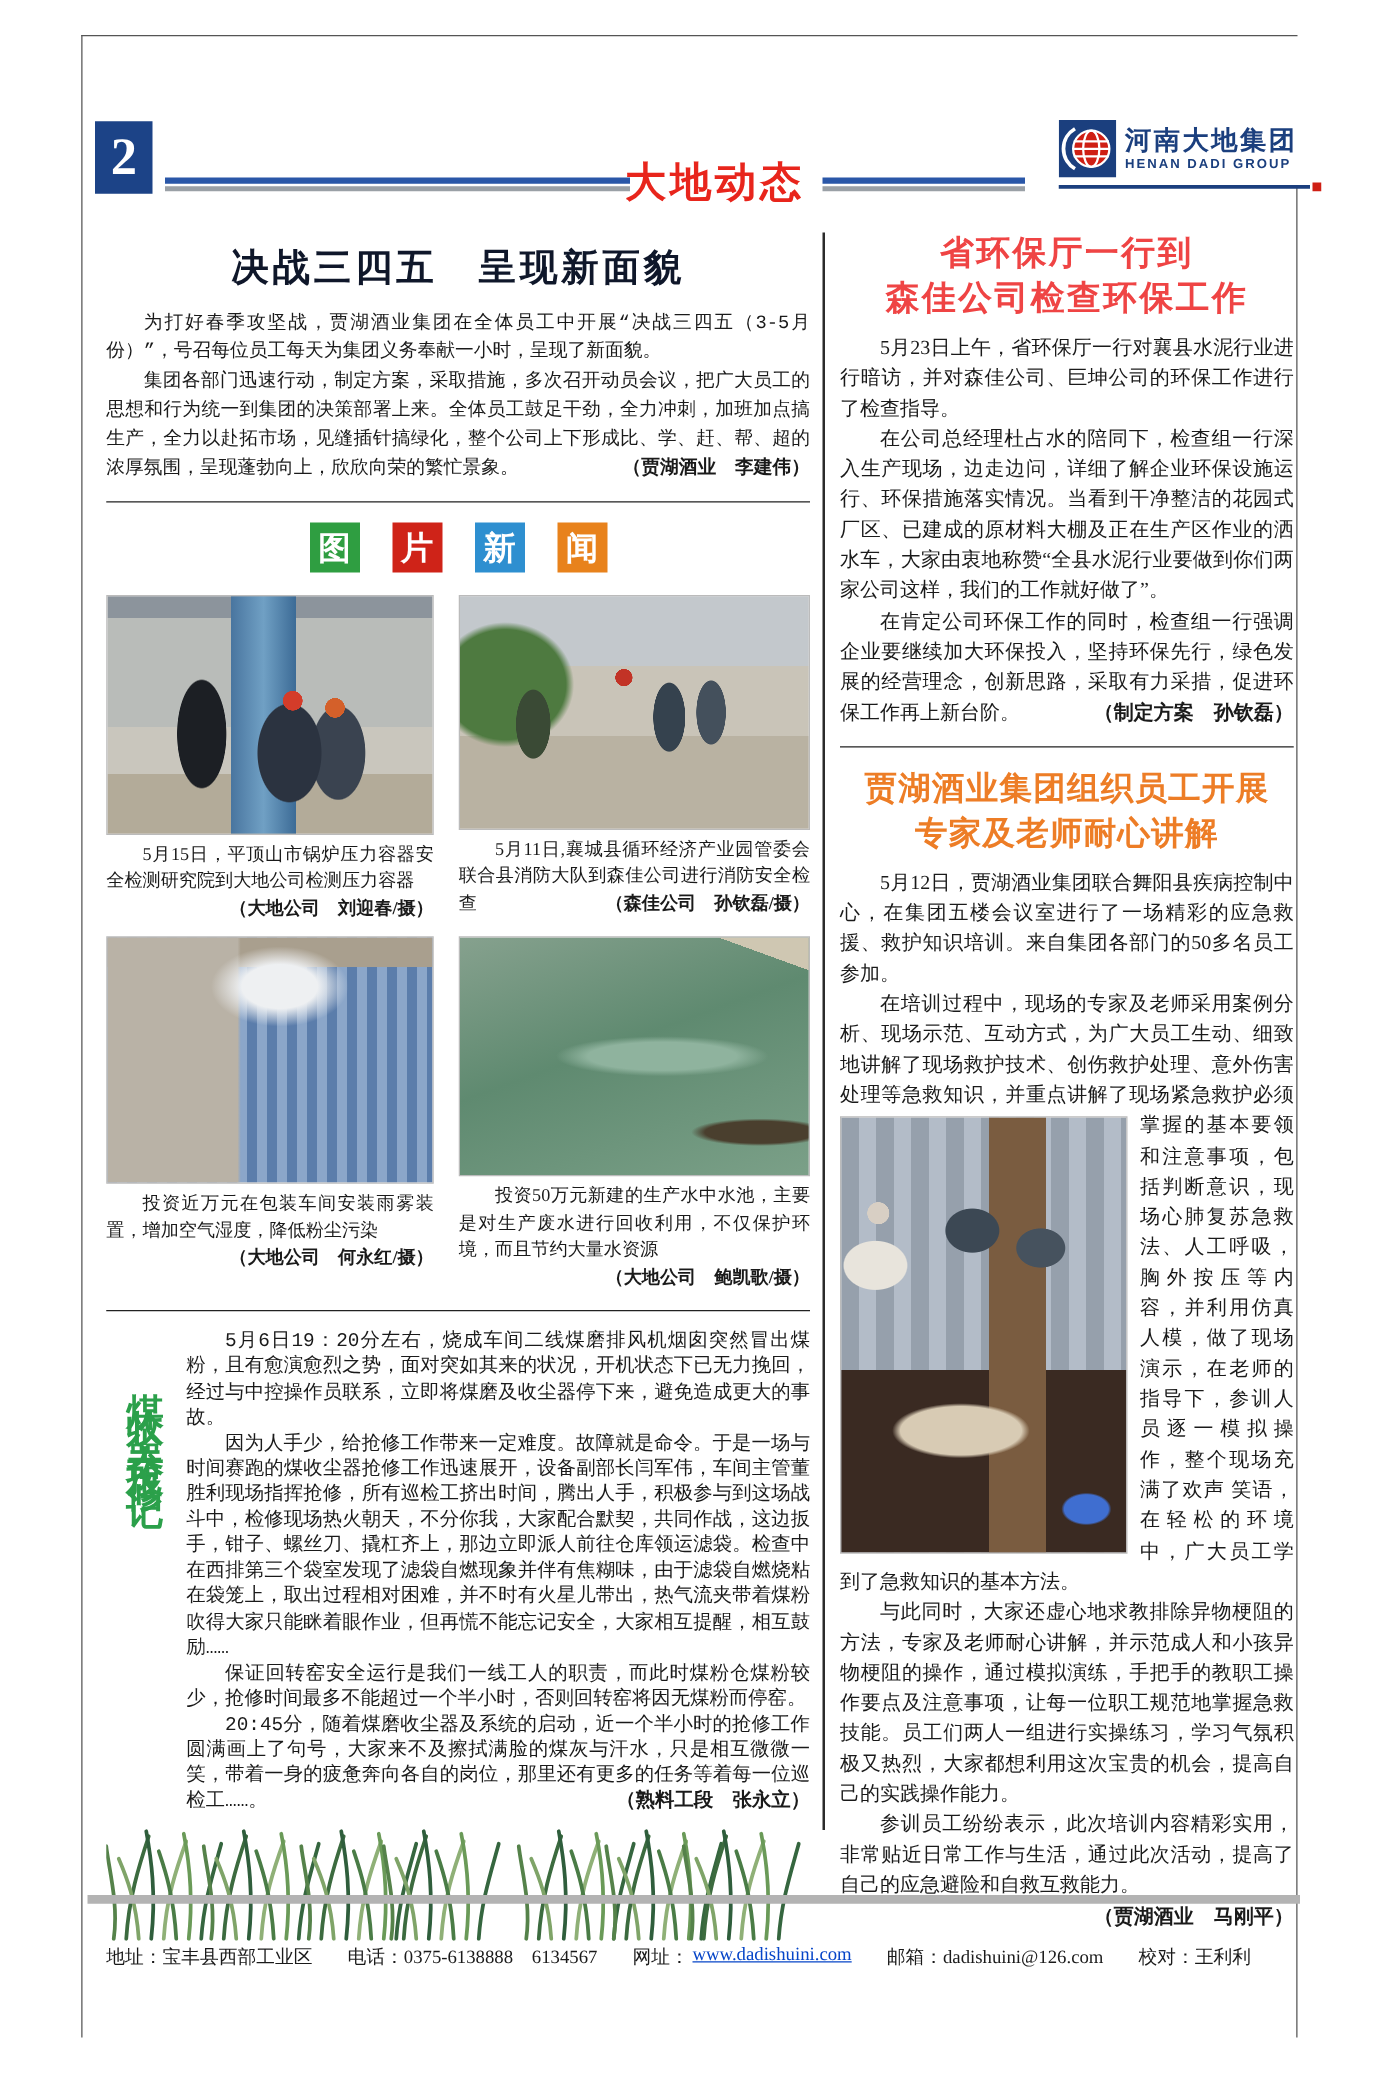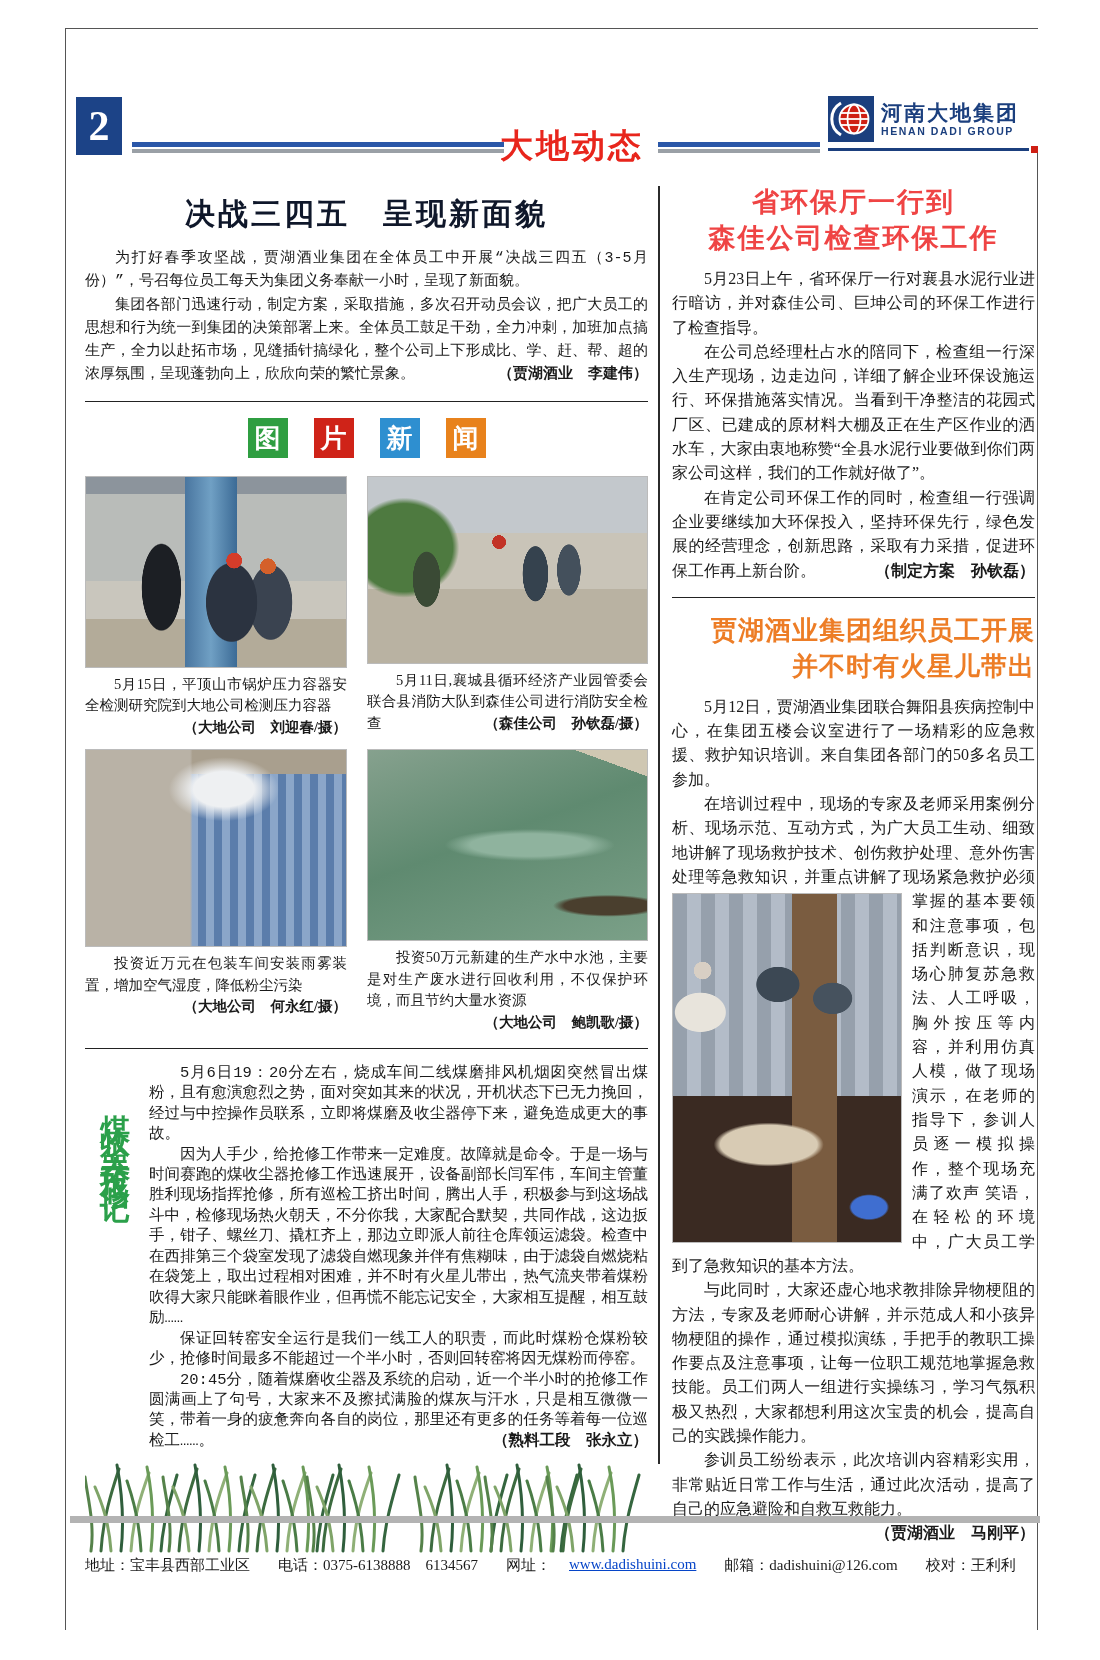--- a/index.html
+++ b/index.html
@@ -15,21 +15,21 @@
             color:#fff;font-size:42px;font-weight:bold;text-align:center;line-height:58px;
             font-family:"Liberation Serif",serif;}
   .dbl{position:absolute;height:11px;}
   .dbl .b1{height:5px;background:#2a57a8;}
   .dbl .b2{height:4px;background:#9aa0a6;margin-top:2px;}
   .dbl-left{left:132px;top:142px;width:372px;}
   .dbl-right{left:658px;top:142px;width:162px;}
   .section-title{position:absolute;left:500px;top:124px;width:170px;text-align:left;
                  font-family:"Liberation Sans","DejaVu Sans",sans-serif;font-weight:bold;
                  font-size:33px;color:#e8251c;letter-spacing:3px;}
-  .logo{position:absolute;left:828px;top:96px;width:210px;}
+  .logo{position:absolute;left:847px;top:96px;width:210px;}
   .logo-row{display:flex;align-items:center;gap:7px;}
   .logo-mark{width:46px;height:46px;flex:0 0 auto;}
   .logo-cn{font-family:"Liberation Sans","DejaVu Sans",sans-serif;font-weight:bold;color:#1b3f7e;
            font-size:21px;letter-spacing:2px;line-height:1.15;}
   .logo-en{font-family:"Liberation Sans","DejaVu Sans",sans-serif;font-weight:bold;color:#1b3f7e;
            font-size:10.5px;letter-spacing:1.6px;}
   .logo-underline{display:flex;align-items:center;margin-top:4px;}
   .logo-underline .bar{flex:1;height:3px;background:#1b3f7e;}
   .logo-underline .rsq{width:7px;height:7px;background:#cf1f14;margin-left:2px;}
 
@@ -91,41 +91,41 @@
               font-family:"Liberation Sans","DejaVu Sans",sans-serif;font-weight:bold;
               font-size:30px;color:#2ba04a;letter-spacing:13px;}
   .coal-body{flex:1;}
   .coal-body .para{font-size:15.5px;line-height:1.32;text-align:justify;text-indent:2em;margin:0;}
 
   .grass{margin-top:10px;}
 
   
   .t-blue{margin:14px 0 10px;text-align:center;font-weight:bold;font-size:27px;color:#ef4444;
           line-height:1.35;letter-spacing:2px;font-family:"Liberation Serif",serif;}
-  .t-orange{margin:10px 0 10px;text-align:right;font-family:"Liberation Sans","DejaVu Sans",sans-serif;
+  .t-orange{margin:10px 0 10px;text-align:center;font-family:"Liberation Sans","DejaVu Sans",sans-serif;
             font-weight:bold;font-size:26px;color:#ed7d26;line-height:1.4;letter-spacing:1px;}
   .col-right .para{font-size:16px;line-height:1.52;text-align:justify;text-indent:2em;margin:0;}
   .attr-line{text-align:right;font-size:16px;font-weight:600;margin-top:2px;}
   .photo5{float:left;width:230px;height:350px;margin:4px 10px 2px 0;border:1px solid #bbb;box-sizing:border-box;background:
     radial-gradient(ellipse 26px 20px at 12% 34%, #e8e4dc 96%, transparent),
     radial-gradient(circle 9px at 13% 22%, #d8cfc4 96%, transparent),
     radial-gradient(ellipse 22px 18px at 46% 26%, #3c4854 96%, transparent),
     radial-gradient(ellipse 20px 16px at 70% 30%, #46525e 96%, transparent),
     radial-gradient(ellipse 55px 22px at 42% 72%, #d8cbb4 88%, transparent),
     radial-gradient(ellipse 20px 13px at 86% 90%, #3f6ed0 88%, transparent),
     linear-gradient(90deg, transparent 52%, #7a5c40 52% 72%, transparent 72%),
     linear-gradient(180deg, transparent 58%, #3a2a22 58%),
     repeating-linear-gradient(90deg, #96a0ac 0 14px, #b3bcc8 14px 28px);}
 
   
   .foot-bar{position:absolute;left:70px;top:1516px;width:970px;height:7px;background:#b3b3b3;}
   .footer{position:absolute;left:85px;top:1556px;width:950px;font-size:15px;display:flex;gap:28px;
           white-space:nowrap;}
   .weblink{color:#0645c8;text-decoration:underline;}
-  .webitem{display:flex;gap:18px;}
+  .webitem{display:flex;gap:3px;}
 </style>
 </head>
 <body>
 
 <div class="page">
   <div class="frame-top"></div>
   <div class="frame-left"></div>
   <div class="frame-right"></div>
 
   <div class="page-num">2</div>
@@ -268,21 +268,21 @@
     <div class="para"><span>在公司总经理杜占水的陪同下，检查组一行深入生产现场，边走边问，详细了解企业环保设施运行、环保措施落实情况。当看到干净整洁的花园式厂区、已建成的原材料大棚及正在生产区作业的洒水车，大家由衷地称赞“全县水泥行业要做到你们两家公司这样，我们的工作就好做了”。</span></div>
     <div class="para">
       <span>在肯定公司环保工作的同时，检查组一行强调企业要继续加大环保投入，坚持环保先行，绿色发展的经营理念，创新思路，采取有力采措，促进环保工作再上新台阶。</span>
       <span class="attr">（制定方案　孙钦磊）</span>
     </div>
 
     <hr class="rule">
 
     <h2 class="t-orange">
       <div>贾湖酒业集团组织员工开展</div>
-      <div>并不时有火星儿带出</div>
+      <div>专家及老师耐心讲解</div>
     </h2>
     <div class="para"><span>5月12日，贾湖酒业集团联合舞阳县疾病控制中心，在集团五楼会议室进行了一场精彩的应急救援、救护知识培训。来自集团各部门的50多名员工参加。</span></div>
     <div class="para">
       <span>在培训过程中，现场的专家及老师采用案例分析、现场示范、互动方式，为广大员工生动、细致地讲解了现场救护技术、创伤救护处理、意外伤害处理等急救知识，并重点讲解了现场紧急救护必须</span>
       <div class="photo5"></div>
       <span>掌握的基本要领和注意事项，包括判断意识，现场心肺复苏急救法、人工呼吸，胸外按压等内容，并利用仿真人模，做了现场演示，在老师的指导下，参训人员逐一模拟操作，整个现场充满了欢声</span>
       <span>笑语，在轻松的环境中，广大员工学到了急救知识的基本方法。</span>
     </div>
     <div class="para"><span>与此同时，大家还虚心地求教排除异物梗阻的方法，专家及老师耐心讲解，并示范成人和小孩异物梗阻的操作，通过模拟演练，手把手的教职工操作要点及注意事项，让每一位职工规范地掌握急救技能。员工们两人一组进行实操练习，学习气氛积极又热烈，大家都想利用这次宝贵的机会，提高自己的实践操作能力。</span></div>
     <div class="para"><span>参训员工纷纷表示，此次培训内容精彩实用，非常贴近日常工作与生活，通过此次活动，提高了自己的应急避险和自救互救能力。</span></div>

